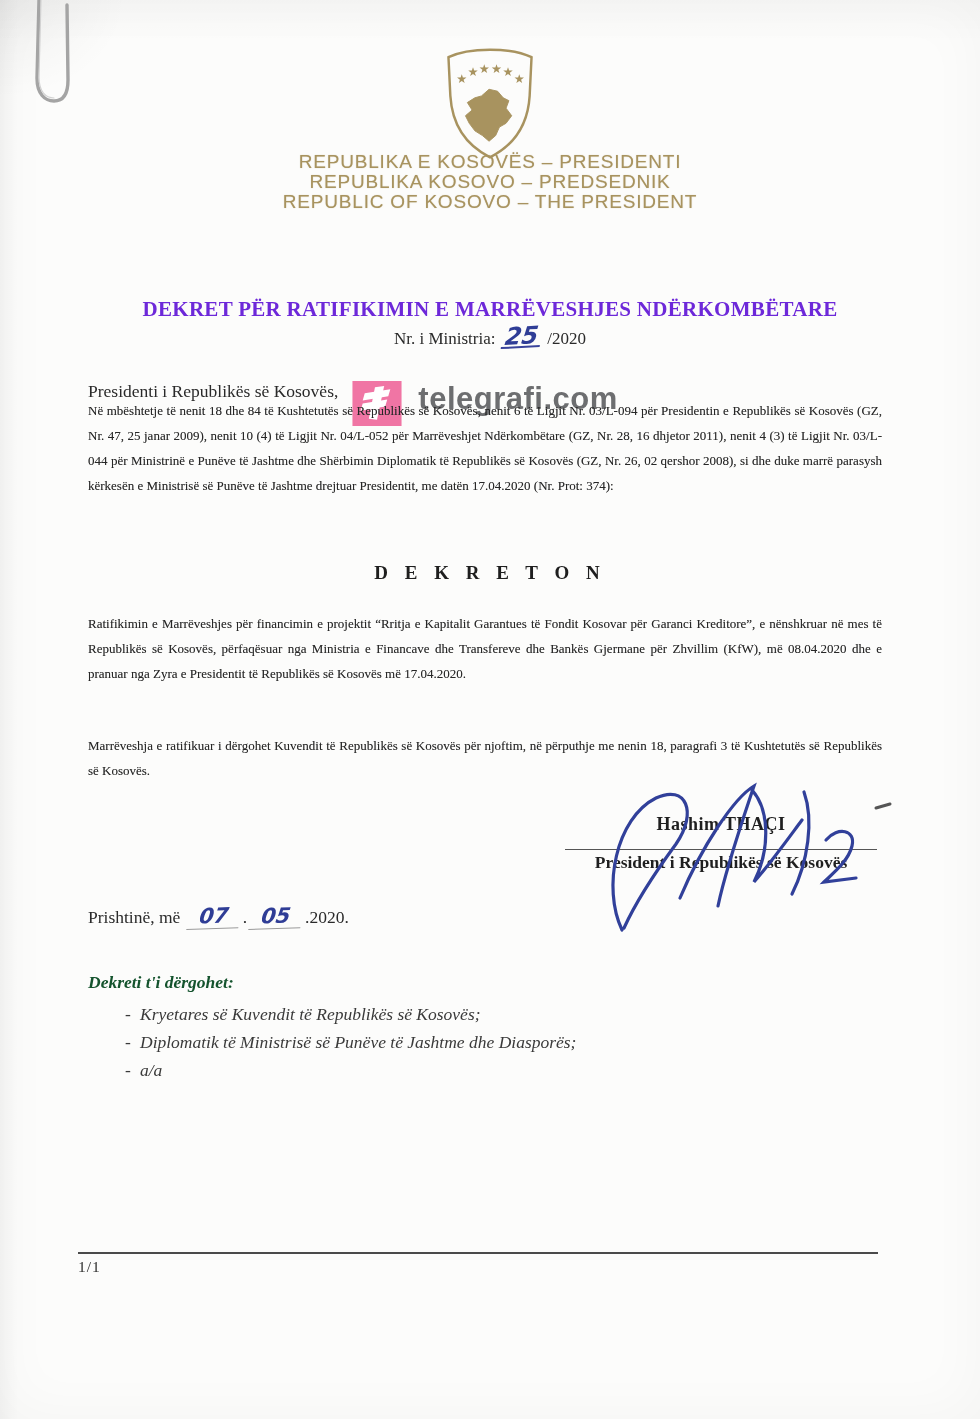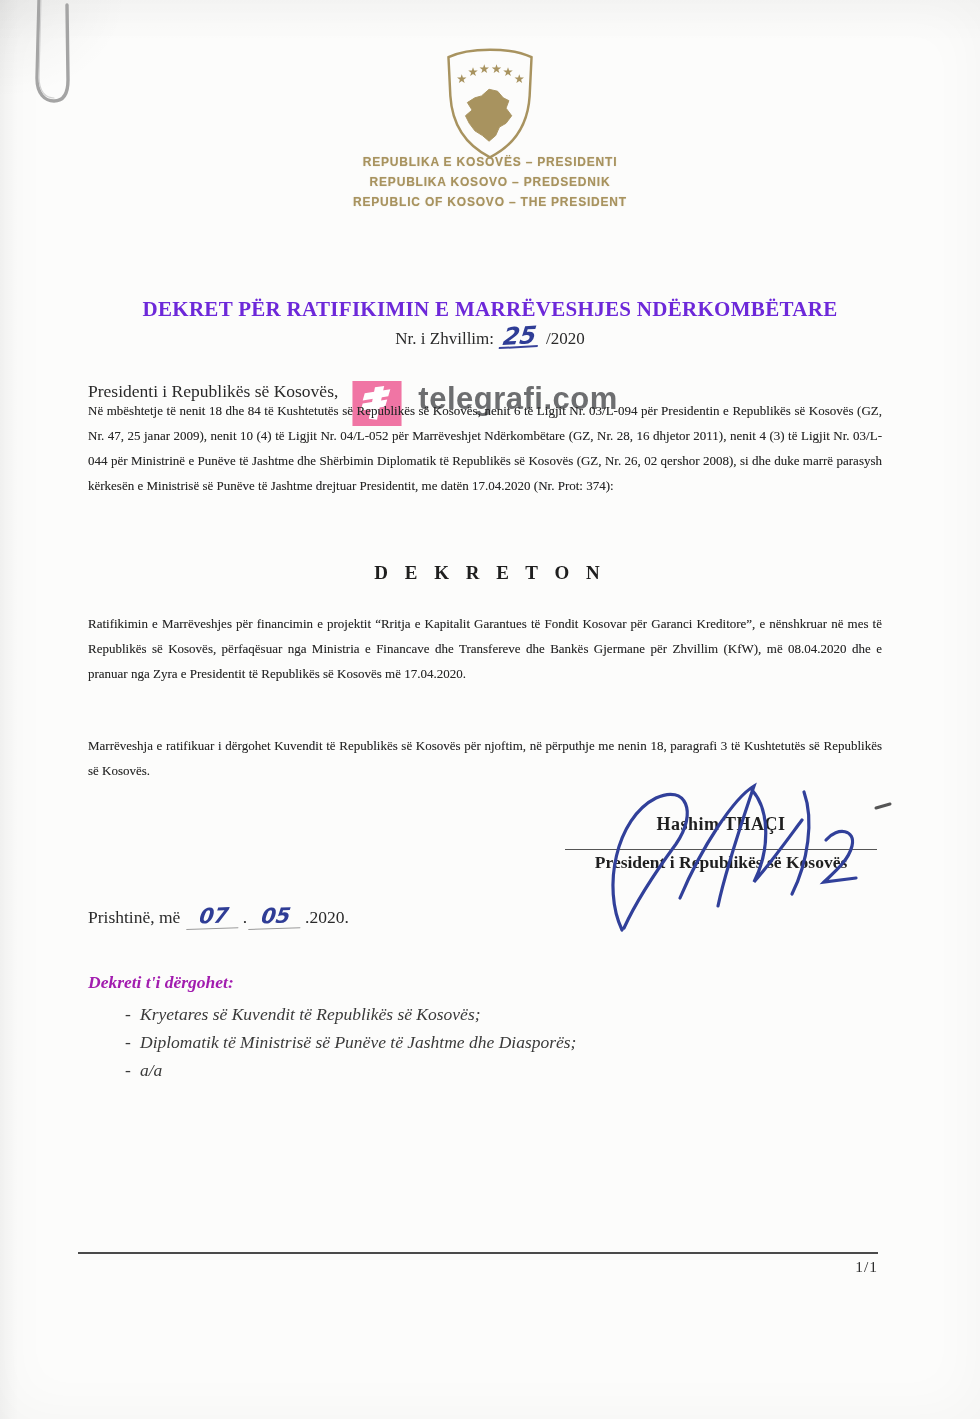--- a/index.html
+++ b/index.html
@@ -18,21 +18,21 @@
       radial-gradient(180px 140px at 0 0, rgba(0,0,0,0.05), transparent 70%),
       linear-gradient(90deg, rgba(0,0,0,0.03), transparent 18px),
       linear-gradient(0deg, transparent 97%, rgba(0,0,0,0.02));
   }
   .paperclip{position:absolute;left:26px;top:0;width:52px;height:110px;}
   .crest{position:absolute;left:434px;top:44px;width:112px;height:118px;}
   .letterhead{
     position:absolute;top:152px;left:0;width:100%;
     text-align:center;
     font-family:"Liberation Sans","DejaVu Sans",sans-serif;
-    font-weight:700;font-size:12px;line-height:20px;
+    font-weight:400;font-size:19px;line-height:20px;
     color:#a8935f;letter-spacing:0.8px;
     text-shadow:0 0 1px rgba(168,147,95,0.5);
   }
   .doc-title{
     position:absolute;top:297px;left:0;width:100%;text-align:center;
     font-weight:700;font-size:21px;letter-spacing:0.3px;color:#6d28d9;
   }
   .decree-no{
     position:absolute;top:326px;left:0;width:100%;text-align:center;
     font-size:17px;color:#2a2a2a;
@@ -76,32 +76,32 @@
   .sig-ink{position:absolute;left:592px;top:776px;width:306px;height:160px;pointer-events:none;}
   .date-row{
     position:absolute;left:88px;top:904px;font-size:17.5px;color:#2a2a2a;
   }
   .date-row .hand{
     font-size:21px;width:52px;text-align:center;
     border-bottom:1.5px solid #9a9a9a;margin:0 3px;
     transform:rotate(-2deg) skewX(-10deg);
   }
   .distribution{position:absolute;left:88px;top:972px;width:600px;}
-  .dist-heading{font-weight:700;font-style:italic;font-size:17.5px;color:#a21caf;}
+  .dist-heading{font-weight:700;font-style:italic;font-size:17.5px;color:#14532d;}
   .dist-list{margin-top:7px;}
   .dist-item{
     display:flex;font-style:italic;font-size:17.5px;line-height:28px;color:#3a3a3a;
   }
   .dist-dash{width:24px;text-align:center;margin-left:28px;flex:0 0 auto;}
   .footer-rule{
     position:absolute;left:78px;top:1252px;width:800px;
     border:none;border-top:2px solid #4a4a4a;margin:0;
   }
   .footer-page{
-    position:absolute;left:78px;top:1258px;width:800px;text-align:right;
+    position:absolute;left:78px;top:1258px;width:800px;text-align:left;
     font-size:15.5px;color:#2e2e2e;letter-spacing:1px;
   }
 </style>
 </head>
 <body>
 
 <div class="page">
 
   <svg class="paperclip" viewBox="0 0 52 110" aria-hidden="true">
     <path d="M13,0 L11,78 C11,94 19,101 28,101 C38,101 42,93 42,80 L41,5" fill="none" stroke="#a4a4a4" stroke-width="3.4" stroke-linecap="round"></path>
@@ -123,21 +123,21 @@
 
   <div class="letterhead">
     <div>REPUBLIKA E KOSOVËS – PRESIDENTI</div>
     <div>REPUBLIKA KOSOVO – PREDSEDNIK</div>
     <div>REPUBLIC OF KOSOVO – THE PRESIDENT</div>
   </div>
 
   <div class="doc-title">DEKRET PËR RATIFIKIMIN E MARRËVESHJES NDËRKOMBËTARE</div>
 
   <div class="decree-no">
-    <span>Nr. i Zhvillim:</span>
+    <span>Nr. i Ministria:</span>
     <span class="hand">25</span>
     <span>/2020</span>
   </div>
 
   <div class="intro-row">
     <span class="intro-text">Presidenti i Republikës së Kosovës,</span>
     <svg class="tg-logo" viewBox="0 0 48 44" aria-hidden="true">
       <rect x="0" y="0" width="48" height="44" fill="#f075a4"></rect>
       <g fill="#ffffff">
         <polygon points="22,6 31,5 24,38 16,37"></polygon>

